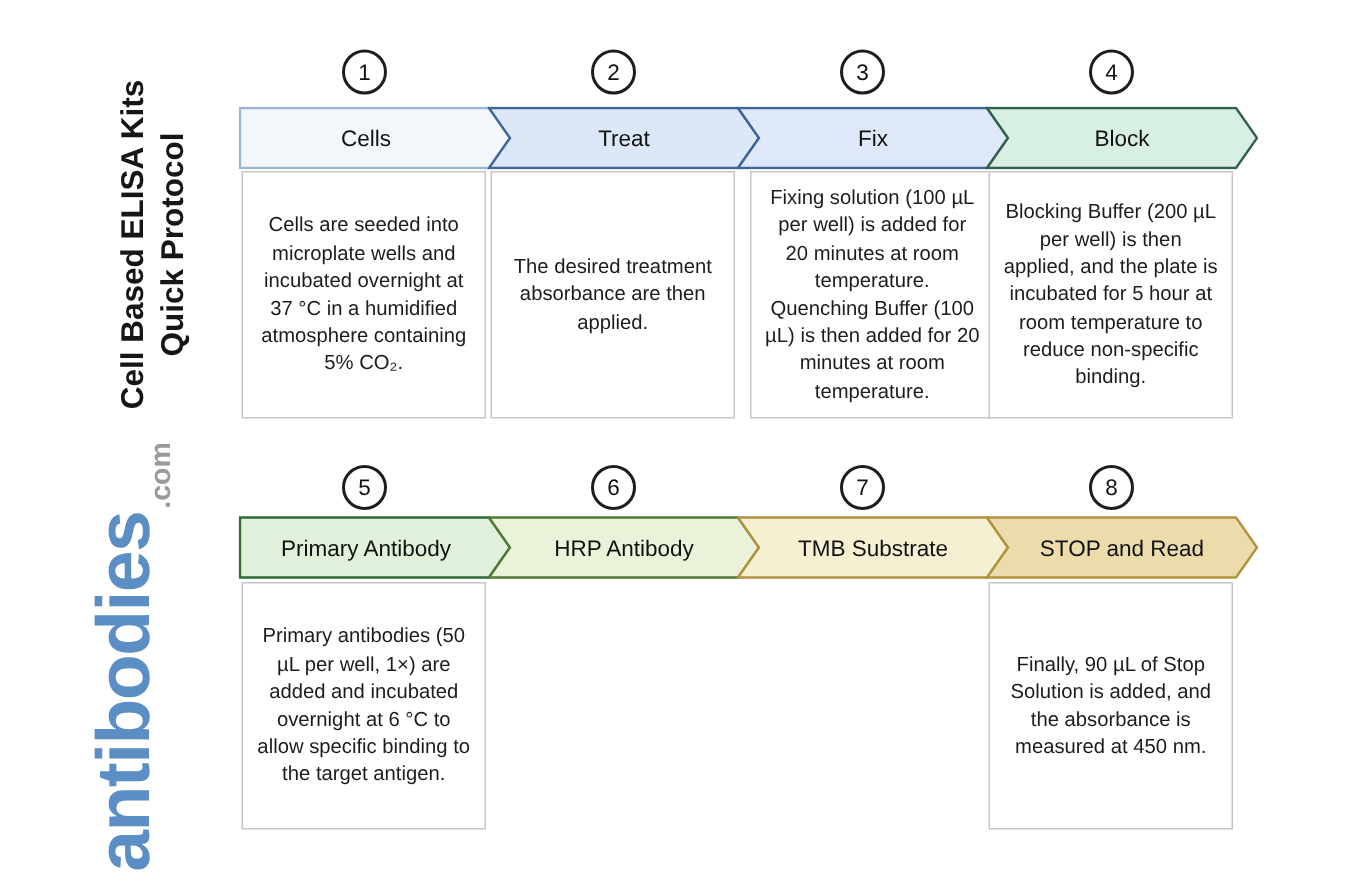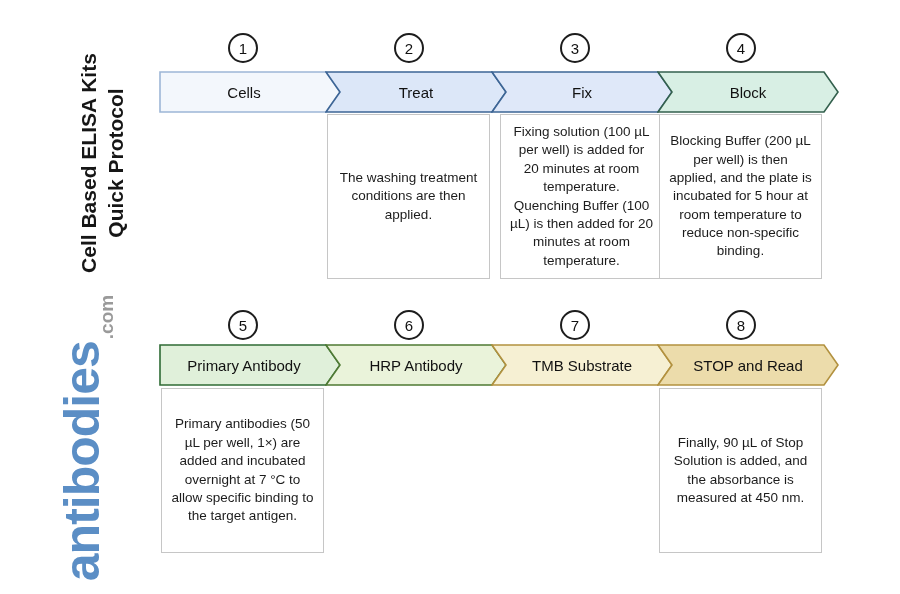--- a/index.html
+++ b/index.html
@@ -60,22 +60,25 @@
   </svg>
   <svg class="arrow" style="left:491px;top:71px" viewBox="-1 -1 182 42">
     <polygon points="0,0 166,0 180,20 166,40 0,40 14,20" stroke-width="1.6" fill="#dfe8f9" stroke="#3d6595"></polygon>
     <text x="90" y="25.5" text-anchor="middle">Fix</text>
   </svg>
   <svg class="arrow" style="left:657px;top:71px" viewBox="-1 -1 182 42">
     <polygon points="0,0 166,0 180,20 166,40 0,40 14,20" stroke-width="1.6" fill="#d8efe4" stroke="#33604d"></polygon>
     <text x="90" y="25.5" text-anchor="middle">Block</text>
   </svg>
 
+  <div class="box" style="left:161px;top:114px">
+    <p>Cells are seeded into microplate wells and incubated overnight at 37 °C in a humidified atmosphere containing 5% CO₂.</p>
+  </div>
   <div class="box" style="left:327px;top:114px">
-    <p>The washing treatment conditions are then applied.</p>
+    <p>The desired treatment absorbance are then applied.</p>
   </div>
   <div class="box" style="left:500px;top:114px">
     <p>Fixing solution (100 µL per well) is added for 20 minutes at room temperature. Quenching Buffer (100 µL) is then added for 20 minutes at room temperature.</p>
   </div>
   <div class="box" style="left:659px;top:114px">
     <p>Blocking Buffer (200 µL per well) is then applied, and the plate is incubated for 5 hour at room temperature to reduce non-specific binding.</p>
   </div>
 
   <div class="num" style="left:228px;top:310px">5</div>
   <div class="num" style="left:394px;top:310px">6</div>
@@ -93,19 +96,19 @@
   <svg class="arrow" style="left:491px;top:344px" viewBox="-1 -1 182 42">
     <polygon points="0,0 166,0 180,20 166,40 0,40 14,20" stroke-width="1.6" fill="#f6f0d3" stroke="#b2913f"></polygon>
     <text x="90" y="25.5" text-anchor="middle">TMB Substrate</text>
   </svg>
   <svg class="arrow" style="left:657px;top:344px" viewBox="-1 -1 182 42">
     <polygon points="0,0 166,0 180,20 166,40 0,40 14,20" stroke-width="1.6" fill="#ecdcab" stroke="#b2913f"></polygon>
     <text x="90" y="25.5" text-anchor="middle">STOP and Read</text>
   </svg>
 
   <div class="box" style="left:161px;top:388px">
-    <p>Primary antibodies (50 µL per well, 1×) are added and incubated overnight at 7 °C to allow specific binding to the target antigen.</p>
+    <p>Primary antibodies (50 µL per well, 1×) are added and incubated overnight at 6 °C to allow specific binding to the target antigen.</p>
   </div>
   <div class="box" style="left:659px;top:388px">
     <p>Finally, 90 µL of Stop Solution is added, and the absorbance is measured at 450 nm.</p>
   </div>
 
 </div>
 
 </body></html>

